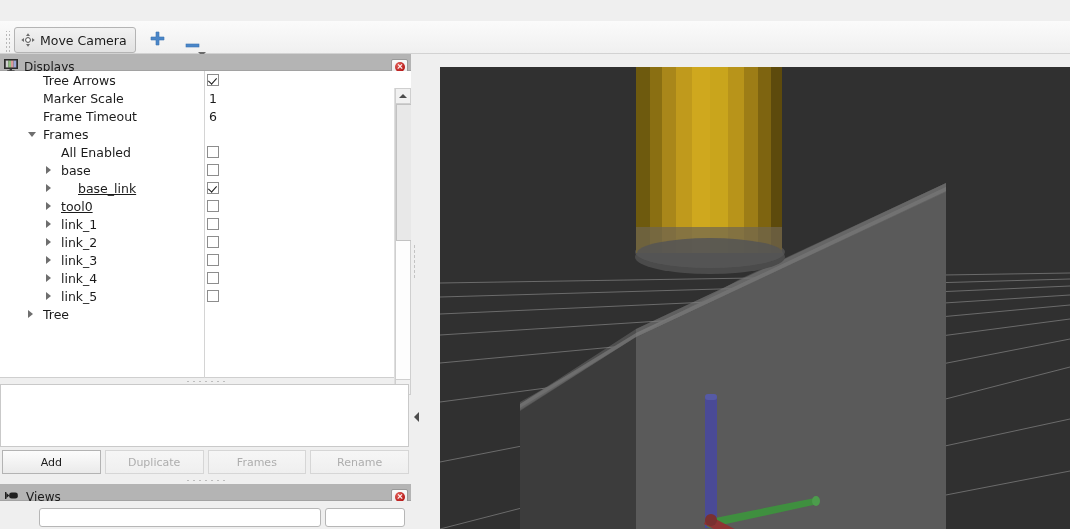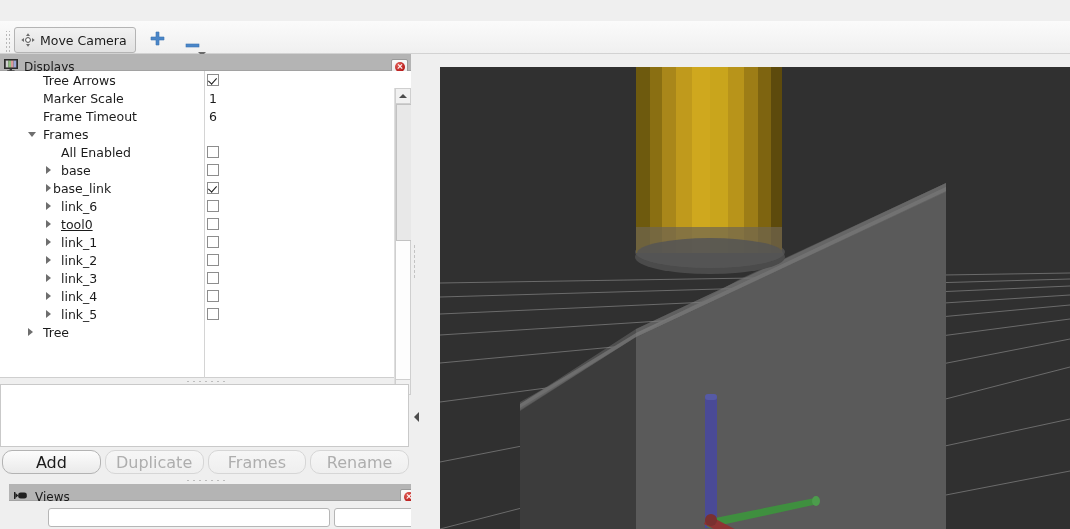--- a/index.html
+++ b/index.html
@@ -121,32 +121,32 @@
     background-image:radial-gradient(#bdbdbd 0.8px,transparent 0.9px);
     background-size:6px 3px;}
 
   
   .descbox{position:absolute;left:0;top:330px;width:409px;height:63px;
     background:#fff;border:1px solid #c9c9c9;box-sizing:border-box;}
 
   
   .btnrow{position:absolute;left:0;top:396px;width:411px;height:26px;display:flex;gap:4px;padding:0 2px;box-sizing:border-box;}
   .btn{
-    flex:1;height:22px;border:1px solid #b3b3b3;border-radius:10px;
+    flex:1;height:22px;border:1px solid #b3b3b3;border-radius:0;
     background:linear-gradient(#fcfcfc,#eaeaea);
-    font-size:16px;color:#1b1b1b;font-family:inherit;
+    font-size:11px;color:#1b1b1b;font-family:inherit;
     display:flex;align-items:center;justify-content:center;cursor:default;
   }
   .btn.disabled{color:#aeaeae;border-color:#d6d6d6;background:linear-gradient(#f6f6f6,#efefef);}
 
   .hsplit2{position:absolute;left:0;top:423px;width:411px;height:6px;
     display:flex;align-items:center;justify-content:center;}
 
   
-  .views{position:absolute;left:9px;top:430px;width:411px;height:37px;}
+  .views{position:absolute;left:0;top:430px;width:411px;height:37px;}
   .views-body{position:absolute;left:0;top:17px;width:411px;height:28px;background:#efefef;}
   .v-input{position:absolute;top:7px;height:19px;border:1px solid #b6b6b6;border-radius:3px;background:#fff;box-sizing:border-box;}
   .v-input.a{left:39px;width:282px;}
   .v-input.b{left:325px;width:80px;}
 
   
   .collapse{position:absolute;left:411px;top:54px;width:10px;height:475px;background:#efefef;}
   .collapse .cdots{position:absolute;left:2px;top:190px;width:3px;height:34px;
     background-image:radial-gradient(#c3c3c3 0.8px,transparent 0.9px);background-size:3px 5px;}
   .ctri-main{position:absolute;left:3px;top:358px;width:0;height:0;
@@ -249,27 +249,22 @@
               <span class="lbl" style="left: 61px;">All Enabled</span>
               <span class="cbx"></span>
             </div>
             <div class="row">
               <span class="arrow" style="left: 46px; top: 5px;"></span>
               <span class="lbl" style="left: 61px;">base</span>
               <span class="cbx"></span>
             </div>
             <div class="row">
               <span class="arrow" style="left: 46px; top: 5px;"></span>
-              <span class="lbl" style="left: 53px;">base_link</span>
+              <span class="lbl" style="left: 78px; text-decoration: underline;">base_link</span>
               <span class="cbx checked"></span>
-            </div>
-            <div class="row">
-              <span class="arrow" style="left: 46px; top: 5px;"></span>
-              <span class="lbl" style="left: 61px;">link_6</span>
-              <span class="cbx"></span>
             </div>
             <div class="row">
               <span class="arrow" style="left: 46px; top: 5px;"></span>
               <span class="lbl" style="left: 61px; text-decoration: underline;">tool0</span>
               <span class="cbx"></span>
             </div>
             <div class="row">
               <span class="arrow" style="left: 46px; top: 5px;"></span>
               <span class="lbl" style="left: 61px;">link_1</span>
               <span class="cbx"></span>

